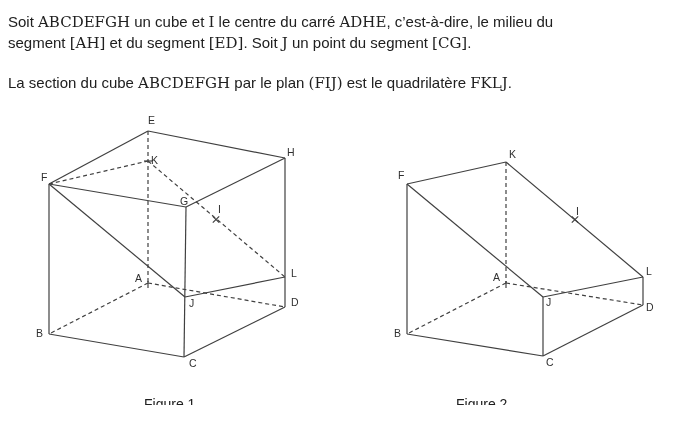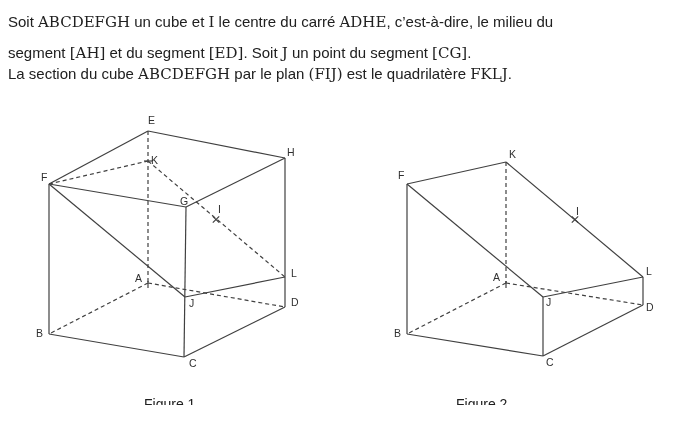--- a/index.html
+++ b/index.html
@@ -33,22 +33,22 @@
     color:var(--text,#202020);
   }
 </style>
 </head>
 <body>
 
 <div class="page">
 
   <div class="textblock">
     <div class="tline" style="top:13px"><span class="sans">Soit </span><span class="math">ABCDEFGH</span><span class="sans"> un cube et </span><span class="math">I</span><span class="sans"> le centre du carré </span><span class="math">ADHE</span><span class="sans">, c’est-à-dire, le milieu du</span></div>
-    <div class="tline" style="top:44px"><span class="sans">segment </span><span class="math">[AH]</span><span class="sans"> et du segment </span><span class="math">[ED]</span><span class="sans">. Soit </span><span class="math">J</span><span class="sans"> un point du segment </span><span class="math">[CG]</span><span class="sans">.</span></div>
-    <div class="tline" style="top:65px"><span class="sans">La section du cube </span><span class="math">ABCDEFGH</span><span class="sans"> par le plan </span><span class="math">(FIJ)</span><span class="sans"> est le quadrilatère </span><span class="math">FKLJ</span><span class="sans">.</span></div>
+    <div class="tline" style="top:34px"><span class="sans">segment </span><span class="math">[AH]</span><span class="sans"> et du segment </span><span class="math">[ED]</span><span class="sans">. Soit </span><span class="math">J</span><span class="sans"> un point du segment </span><span class="math">[CG]</span><span class="sans">.</span></div>
+    <div class="tline" style="top:74px"><span class="sans">La section du cube </span><span class="math">ABCDEFGH</span><span class="sans"> par le plan </span><span class="math">(FIJ)</span><span class="sans"> est le quadrilatère </span><span class="math">FKLJ</span><span class="sans">.</span></div>
   </div>
 
   <svg class="figs" width="673" height="429" viewBox="0 0 673 429" xmlns="http://www.w3.org/2000/svg">
       <g>
         <line x1="49" y1="184" x2="148" y2="131" class="edge"></line>
         <line x1="148" y1="131" x2="285" y2="158" class="edge"></line>
         <line x1="285" y1="158" x2="186" y2="207" class="edge"></line>
         <line x1="186" y1="207" x2="49" y2="184" class="edge"></line>
         <line x1="49" y1="184" x2="49" y2="334" class="edge"></line>
         <line x1="49" y1="334" x2="184" y2="357" class="edge"></line>

